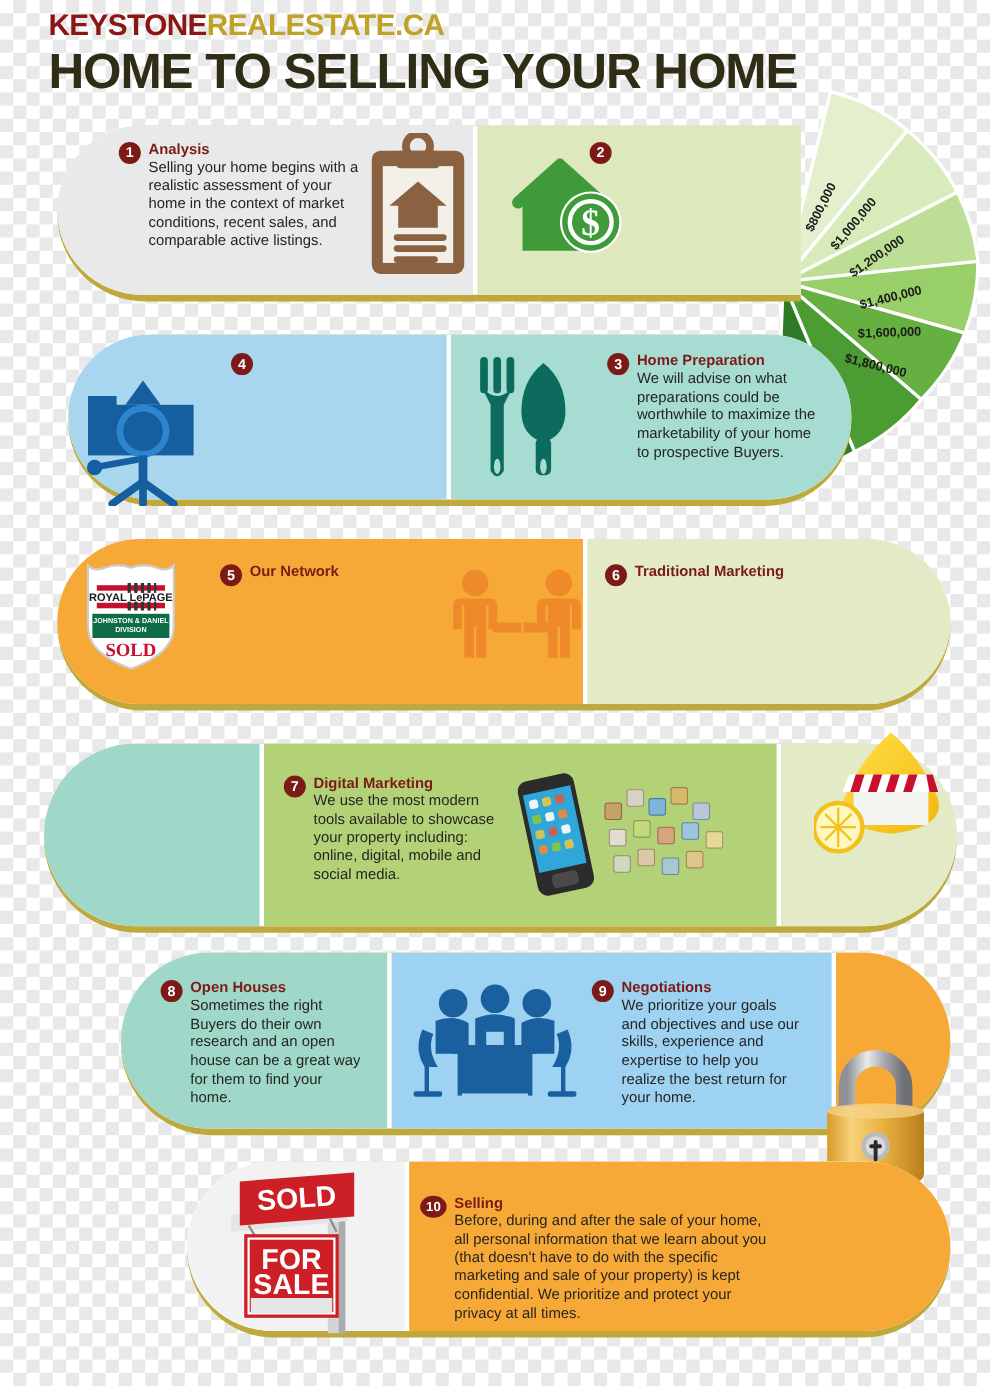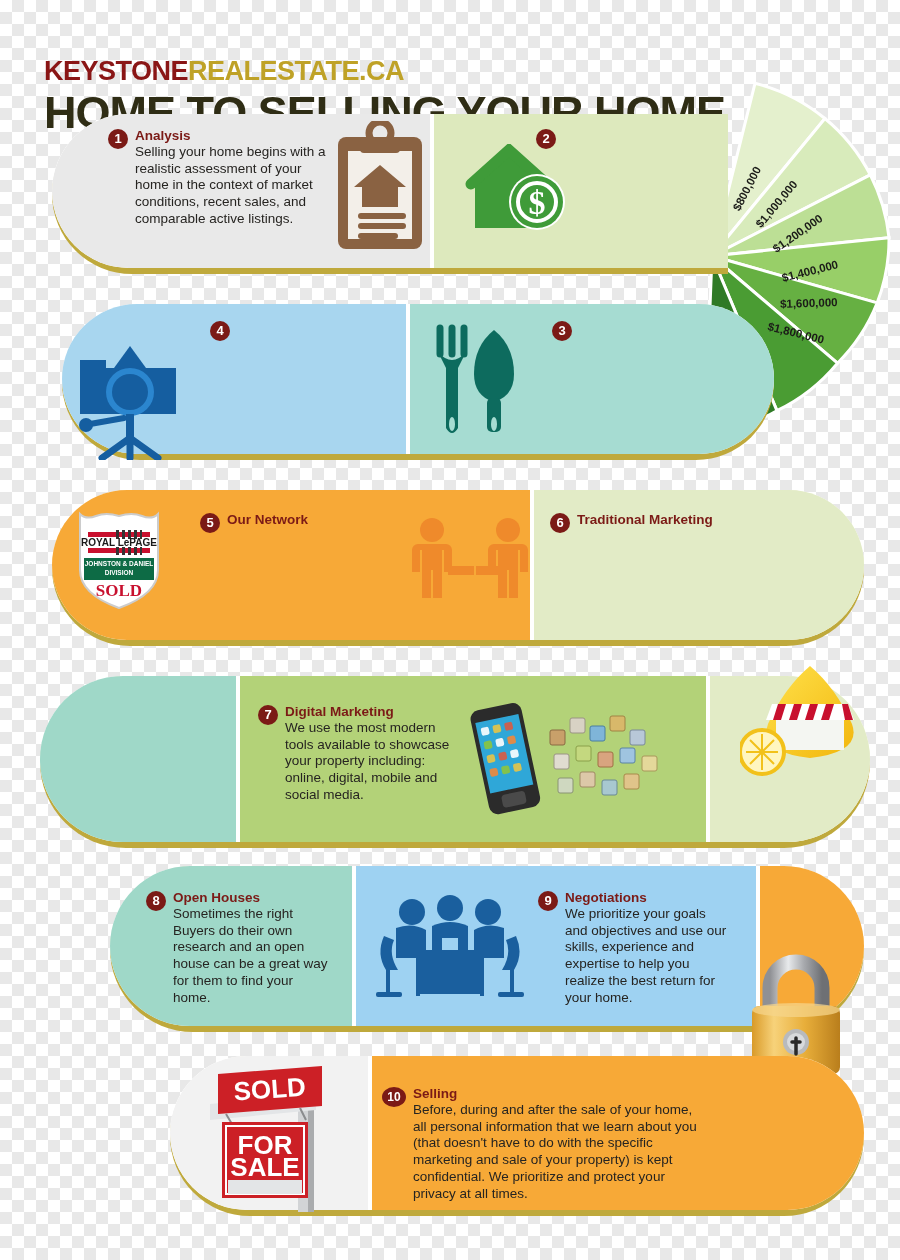--- a/index.html
+++ b/index.html
@@ -10,21 +10,21 @@
     background-color:#ffffff;
     background-image:
       linear-gradient(45deg,#e8e8e8 25%,transparent 25%,transparent 75%,#e8e8e8 75%),
       linear-gradient(45deg,#e8e8e8 25%,transparent 25%,transparent 75%,#e8e8e8 75%);
     background-size:24px 24px;
     background-position:0 0,12px 12px;
   }
   .stage{position:absolute;inset:0;}
 
   
-  #header{position:absolute;left:44px;top:10px;margin-top:48px;}
+  #header{position:absolute;left:44px;top:10px;}
   .brand{font-size:27px;font-weight:bold;letter-spacing:-0.5px;line-height:1;
          font-family:"Liberation Sans", sans-serif;}
   .brand .b1{color:#8a1616;}
   .brand .b2{color:#bfa227;}
   .title{font-size:45px;font-weight:bold;color:#2f2d15;letter-spacing:-1px;
          line-height:1.05;margin-top:4px;white-space:nowrap;}
 
   
   .row{position:absolute;box-sizing:border-box;}
   .rowbody{position:absolute;inset:0;overflow:hidden;}
@@ -166,20 +166,24 @@
     </div>
 
     <div class="step" style="left:148px;top:16px;width:200px;">
       <div class="num">4</div>
       <div class="body">
       </div>
     </div>
 
     <div class="step" style="left:490px;top:16px;width:200px;">
       <div class="num">3</div>
+      <div class="body">
+        <h3>Home Preparation</h3>
+        <p>We will advise on what preparations could be worthwhile to maximize the marketability of your home to prospective Buyers.</p>
+      </div>
     </div>
   </div>
 
   <div class="row" style="left:52px;top:490px;width:812px;height:156px;">
     <div class="rowbody" style="border-radius:78px;background:#bfa93c;"></div>
     <div class="rowbody" style="left:0;top:0;right:0;bottom:6px;border-radius:75px;background:#ffffff;overflow:hidden;">
       <div class="panel" style="left:0;top:0;width:478px;height:100%;background:#f7a937;"></div>
       <div class="panel" style="left:482px;top:0;width:330px;height:100%;background:#e2ebc6;"></div>
     </div>
 

